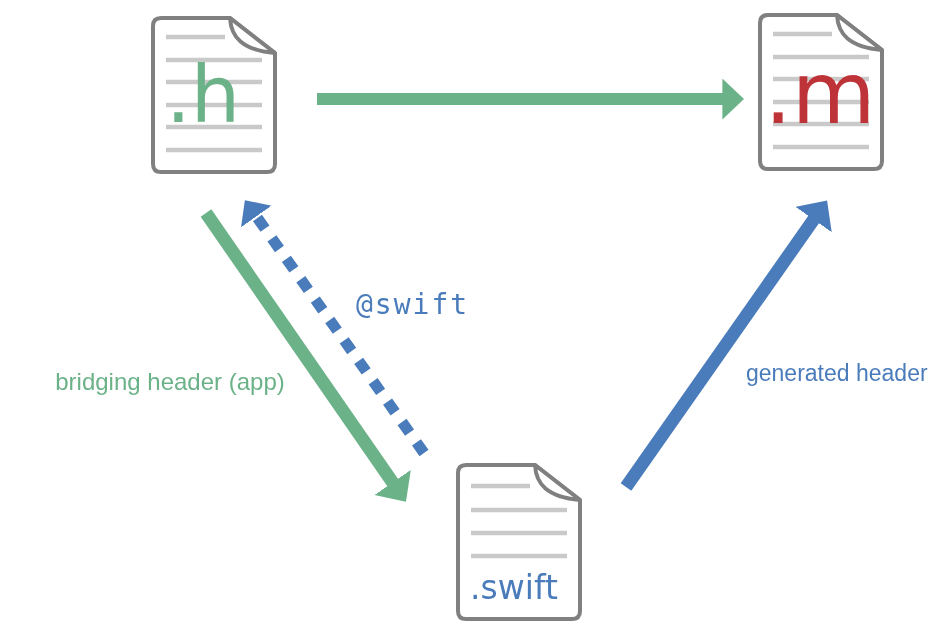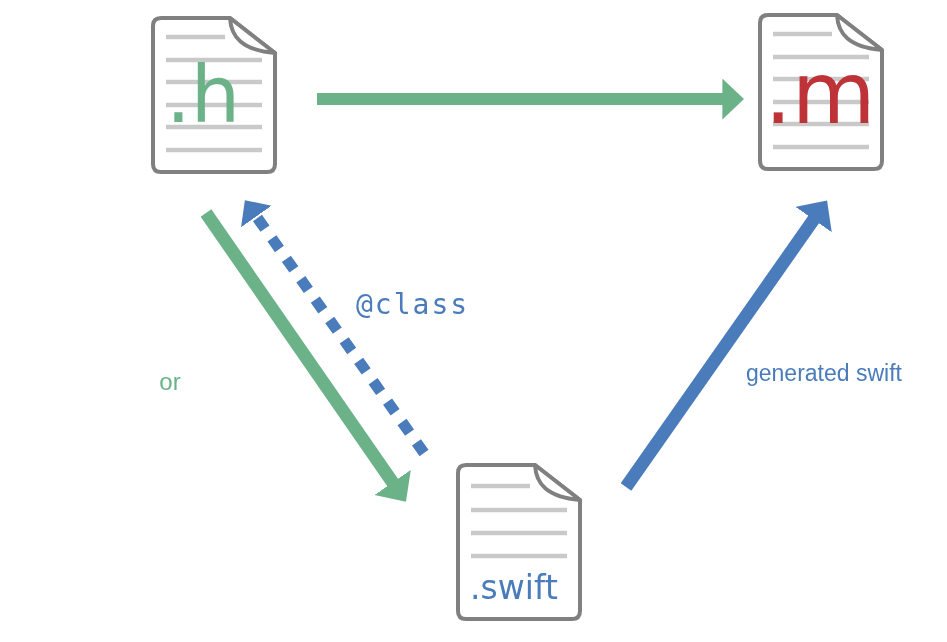--- a/index.html
+++ b/index.html
@@ -100,20 +100,20 @@
     <g stroke="#C9C9C9" stroke-width="4.5">
       <line x1="15" y1="23" x2="74" y2="23"></line>
       <line x1="15" y1="47" x2="111" y2="47"></line>
       <line x1="15" y1="70" x2="111" y2="70"></line>
       <line x1="15" y1="93" x2="111" y2="93"></line>
     </g>
     <text class="doc-text" x="58" y="136" font-size="33" fill="#4A7CBB">.swift</text>
   </svg>
 
   <div class="edge-label label-green" style="left:20px; top:369px; width:300px;">
-    <span class="label-line">or</span>
+    <span class="label-line">bridging header (app)</span>
   </div>
 
-  <div class="edge-label label-mono" style="left:356px; top:288px;">@class</div>
+  <div class="edge-label label-mono" style="left:356px; top:288px;">@swift</div>
 
-  <div class="edge-label label-blue" style="left:746px; top:360px;">generated swift</div>
+  <div class="edge-label label-blue" style="left:746px; top:360px;">generated header</div>
 
 </div>
 
 </body></html>

